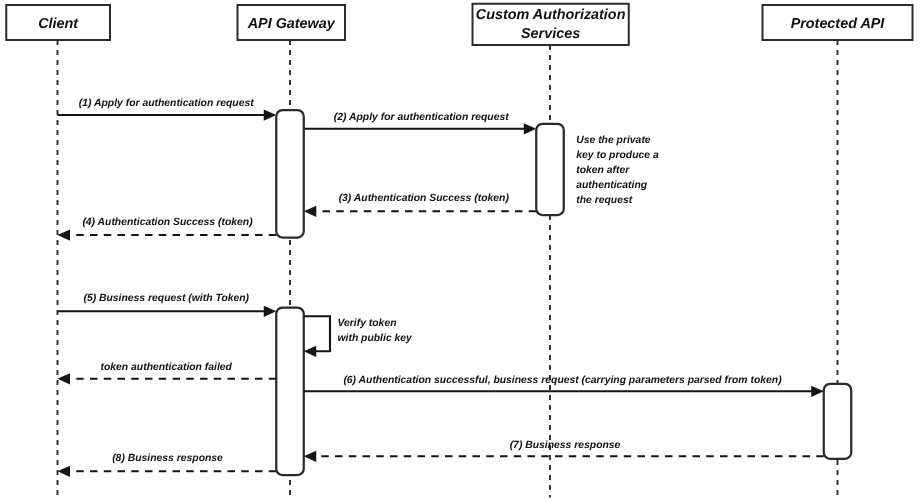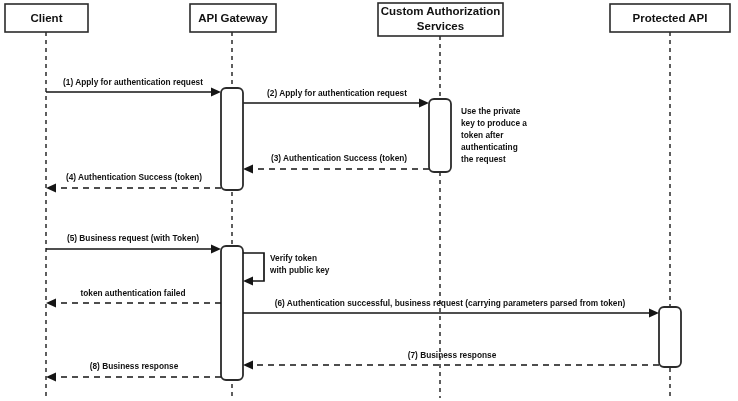--- a/index.html
+++ b/index.html
@@ -10,20 +10,21 @@
   }
   body {
     font-family: "Liberation Sans", "DejaVu Sans", sans-serif;
   }
   #diagram-root {
     position: relative;
     width: 738px;
     height: 401px;
     background: #ffffff;
     overflow: hidden;
+    font-style: italic;
   }
   #diagram-svg {
     position: absolute;
     top: 0;
     left: 0;
     width: 738px;
     height: 401px;
   }
   .lifeline-box {
     fill: #ffffff;

